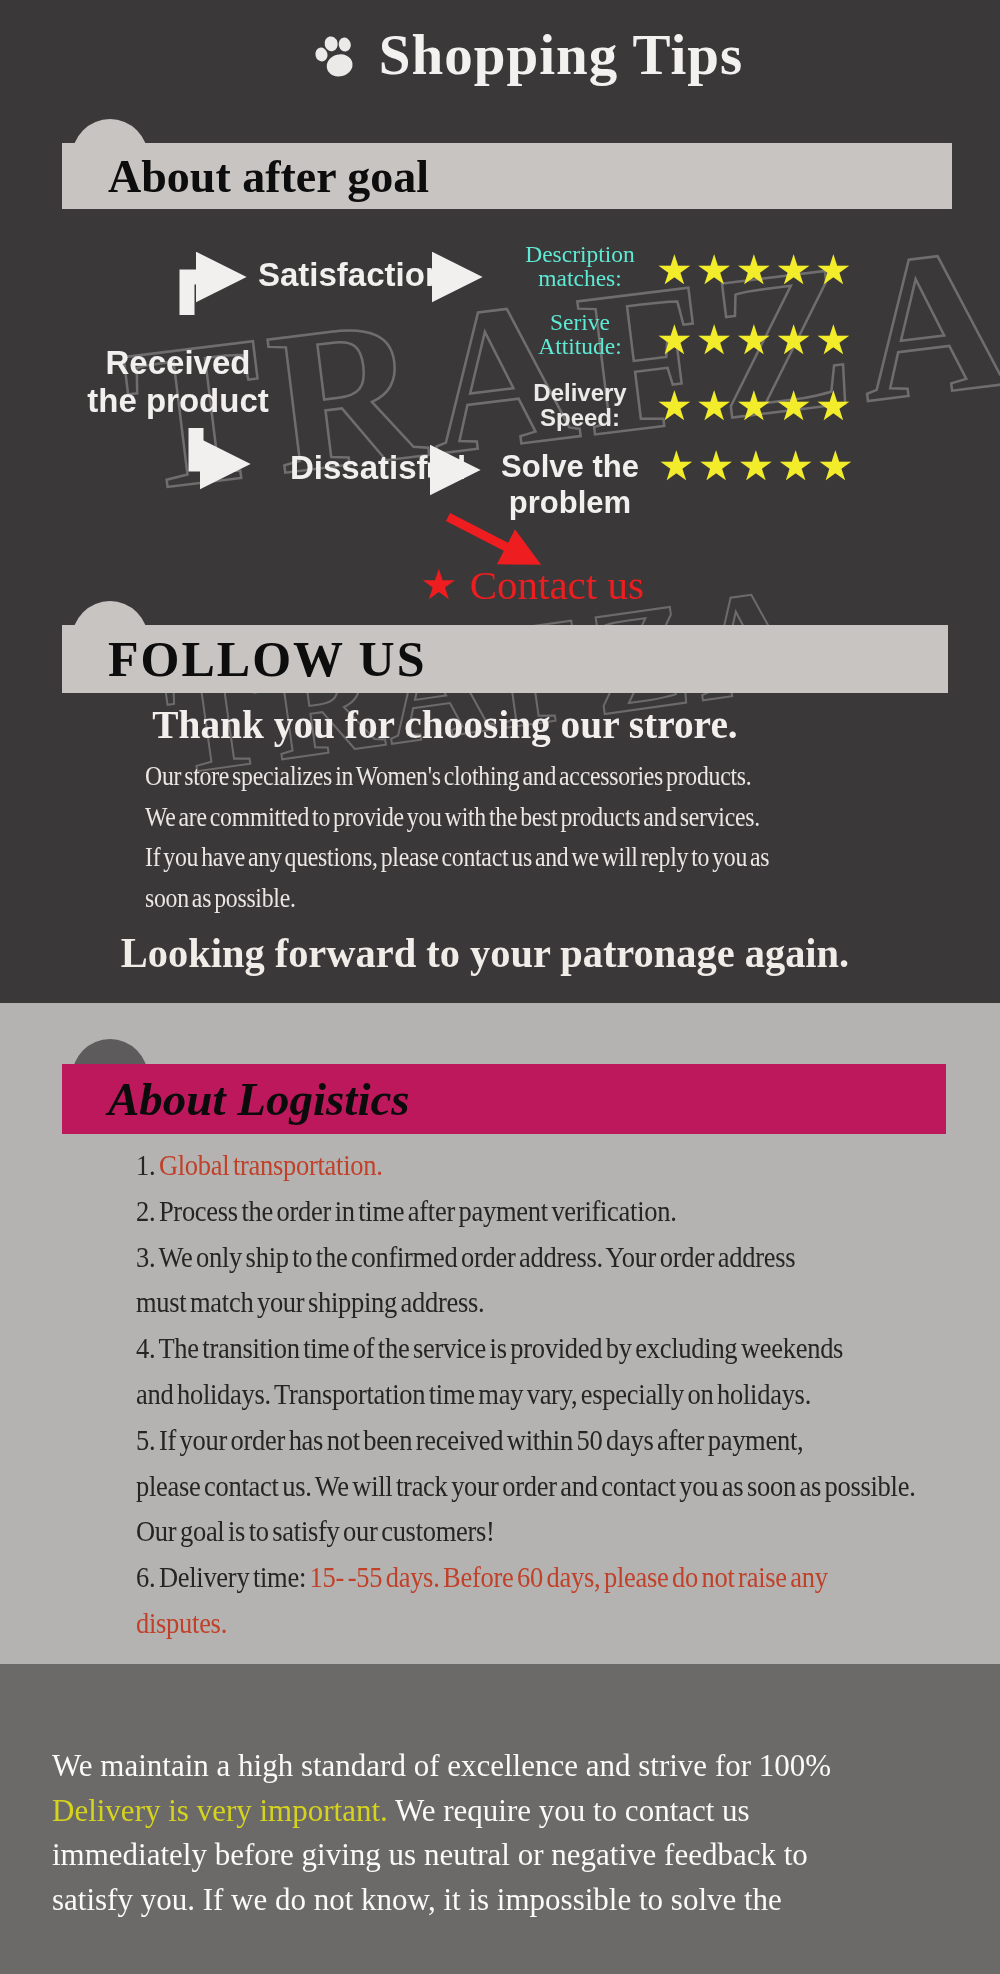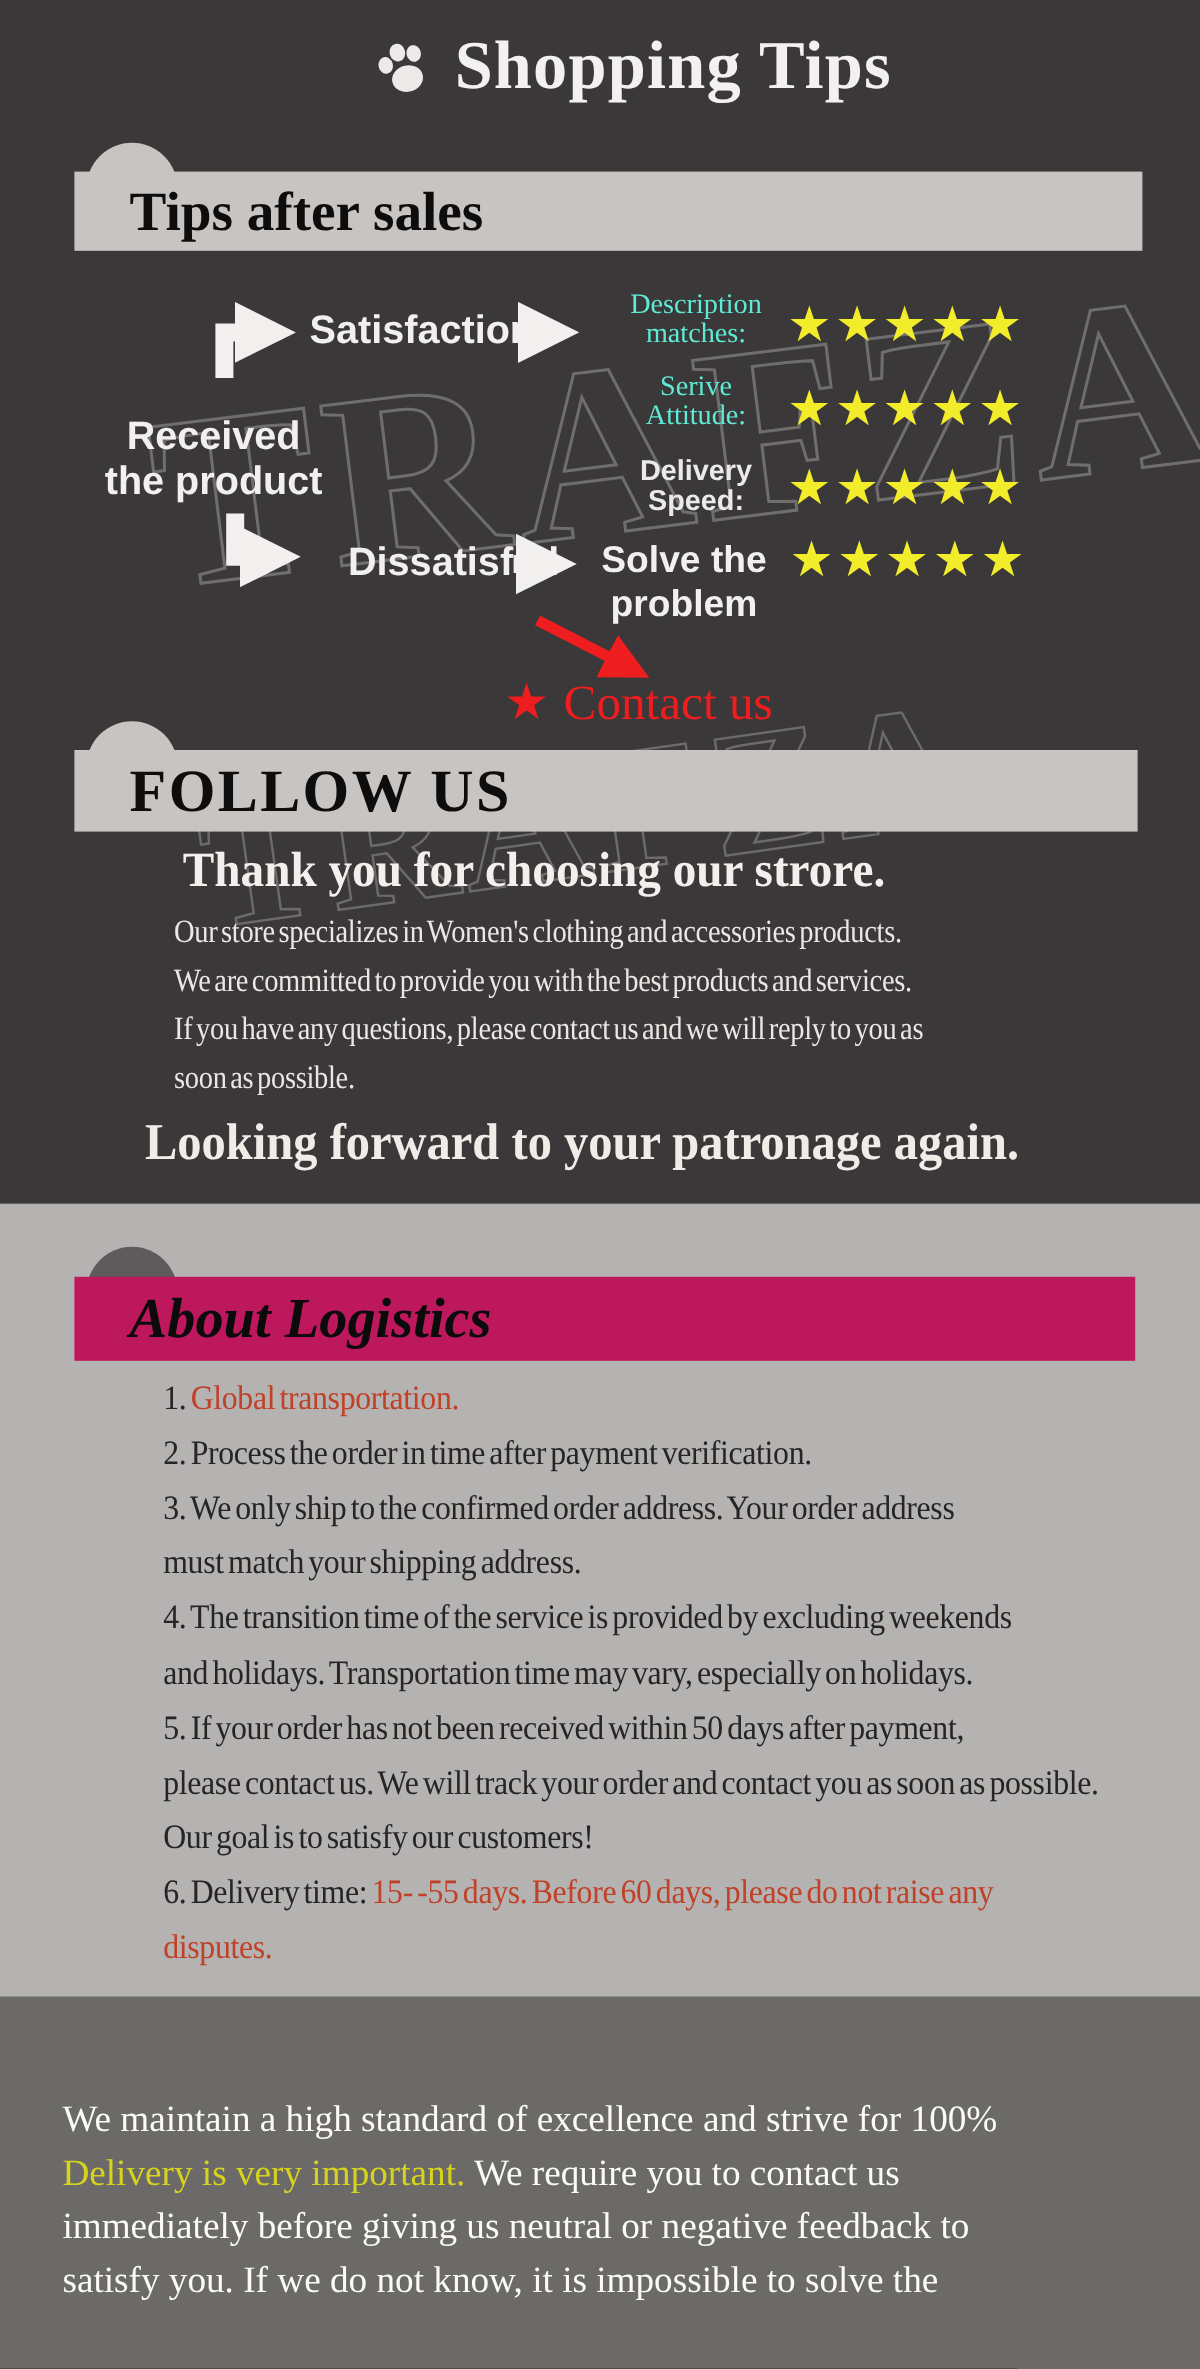--- a/index.html
+++ b/index.html
@@ -106,21 +106,21 @@
           <ellipse cx="21" cy="13" rx="6.5" ry="7.5"></ellipse>
           <ellipse cx="34" cy="17" rx="6" ry="7"></ellipse>
           <ellipse cx="24" cy="36" rx="13" ry="11"></ellipse>
         </g>
       </svg>
       <span class="title">Shopping Tips</span>
     </div>
 
     <div class="bump light" id="bump1"></div>
     <div class="banner light" id="banner1">
-      <span class="btxt">Tips after sales</span>
+      <span class="btxt">About after goal</span>
     </div>
 
     <svg id="flow-svg">
       <defs>
         <marker id="ah" viewBox="0 0 10 10" refX="4" refY="5" markerWidth="3.4" markerHeight="3.4" orient="auto">
           <path d="M0,0 L10,5 L0,10 z" fill="#f2f0ee"></path>
         </marker>
         <marker id="ahr" viewBox="0 0 10 10" refX="4" refY="5" markerWidth="4.4" markerHeight="4.4" orient="auto">
           <path d="M0,0 L10,5 L0,10 z" fill="#ee1d1f"></path>
         </marker>

